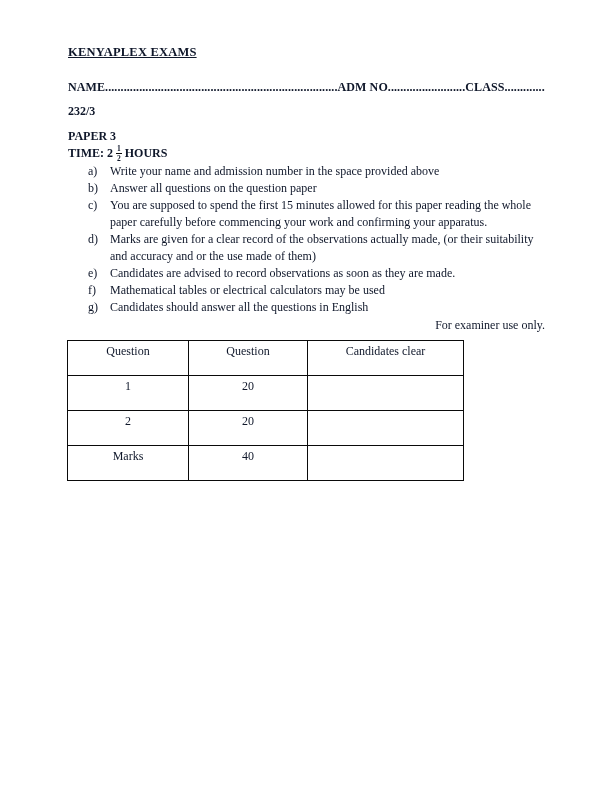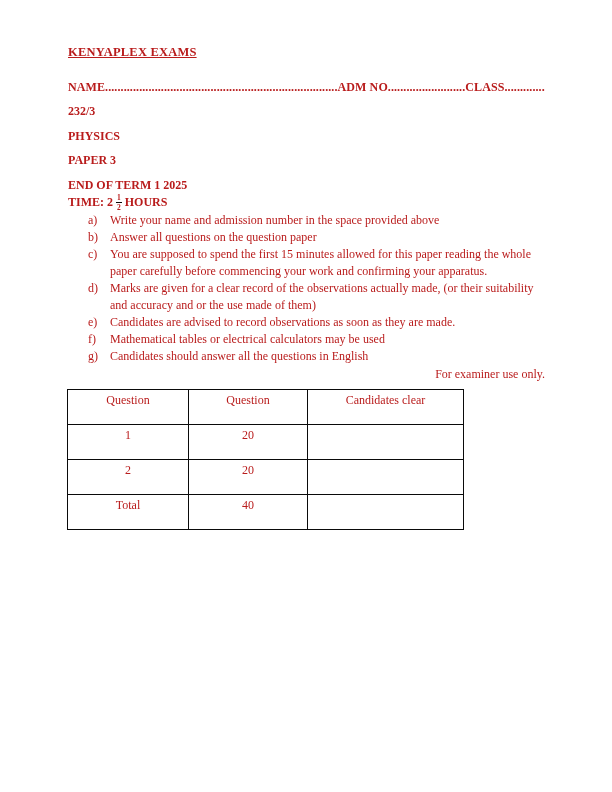--- a/index.html
+++ b/index.html
@@ -1,17 +1,17 @@
 <!DOCTYPE html>
 <html><head>
 <meta charset="utf-8">
 <style>
   html,body{margin:0;padding:0;background:#e8e8e8;}
   .page{
-    width:612px;height:792px;background:#ffffff;color:#b91c1c;
+    width:612px;height:792px;background:#ffffff;color:#0f172a;
     font-family:"Liberation Serif","DejaVu Serif",serif;
     box-sizing:border-box;padding:45px 67px 0 68px;
     position:relative;margin:0 auto;overflow:hidden;
   }
   .title{
     font-size:12.5px;font-weight:bold;text-decoration:underline;
     margin:0 0 21px 0;line-height:14px;letter-spacing:.2px;
   }
   .name-line{
     font-size:12px;font-weight:bold;line-height:14px;
@@ -54,23 +54,21 @@
 <body>
 
 <div class="page">
 
   <h1 class="title">KENYAPLEX EXAMS</h1>
 
   <div class="name-line">NAME...........................................................................ADM NO.........................CLASS..................</div>
 
   <div class="meta-block">
     <div class="meta-line">232/3</div>
-    <div class="meta-line">PHYSICS</div>
     <div class="meta-line">PAPER 3</div>
-    <div class="meta-line">END OF TERM 1 2025</div>
   </div>
 
   <div class="time-line">
     <span>TIME: 2</span>
     <span class="frac">
       <span class="num">1</span>
       <span class="den">2</span>
     </span>
     <span>HOURS</span>
   </div>
@@ -127,20 +125,20 @@
           <td>1</td>
           <td>20</td>
           <td></td>
         </tr>
         <tr>
           <td>2</td>
           <td>20</td>
           <td></td>
         </tr>
         <tr>
-          <td>Total</td>
+          <td>Marks</td>
           <td>40</td>
           <td></td>
         </tr>
       </tbody>
   </table>
 
 </div>
 
 </body></html>

